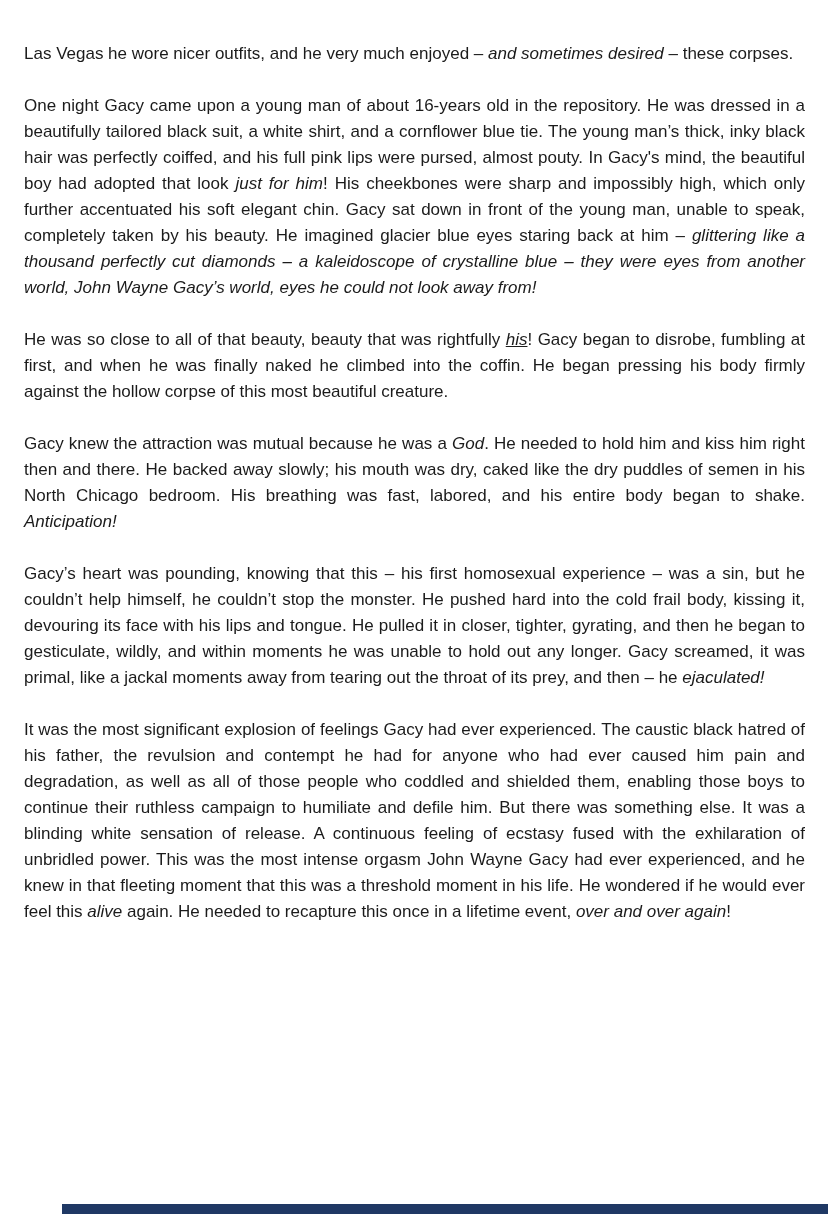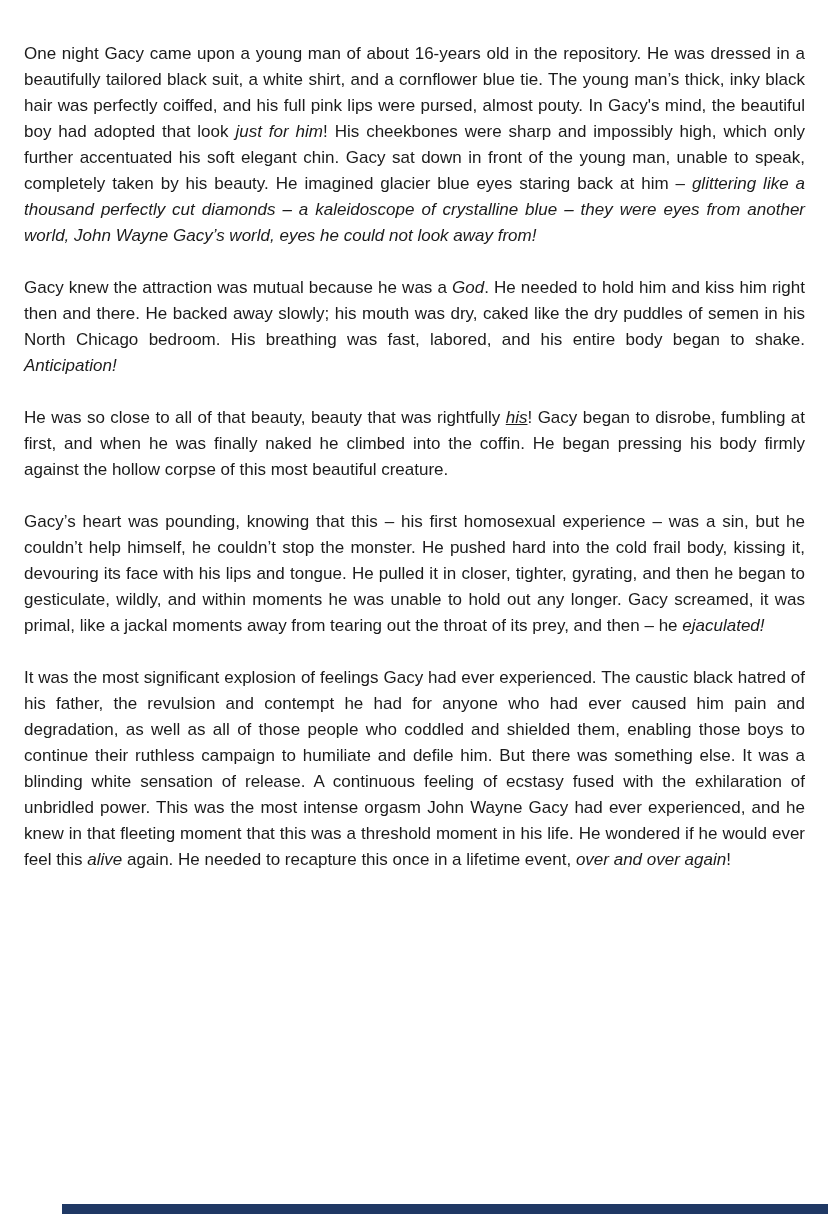--- a/index.html
+++ b/index.html
@@ -43,20 +43,21 @@
     left: 62px;
     right: 0;
     height: 10px;
     background: #1f3864;
   }
 </style>
 </head>
 <body style="background: rgb(255, 255, 255);">
 
 <div class="doc-body" style="color: rgb(27, 27, 27);">
+    <p><span>Las Vegas he wore nicer outfits, and he very much enjoyed – </span><span class="italic">and sometimes desired</span><span> – these corpses.</span></p>
     <p><span>One night Gacy came upon a young man of about 16-years old in the repository. He was dressed in a beautifully tailored black suit, a white shirt, and a cornflower blue tie. The young man’s thick, inky black hair was perfectly coiffed, and his full pink lips were pursed, almost pouty. In Gacy's mind, the beautiful boy had adopted that look </span><span class="italic">just for him</span><span>! His cheekbones were sharp and impossibly high, which only further accentuated his soft elegant chin. Gacy sat down in front of the young man, unable to speak, completely taken by his beauty. He imagined glacier blue eyes staring back at him – </span><span class="italic">glittering like a thousand perfectly cut diamonds – a kaleidoscope of crystalline blue – they were eyes from another world, John Wayne Gacy’s world, eyes he could not look away from!</span></p>
+    <p><span>He was so close to all of that beauty, beauty that was rightfully </span><span class="italic underline">his</span><span>! Gacy began to disrobe, fumbling at first, and when he was finally naked he climbed into the coffin. He began pressing his body firmly against the hollow corpse of this most beautiful creature.</span></p>
     <p><span>Gacy knew the attraction was mutual because he was a </span><span class="italic">God</span><span>. He needed to hold him and kiss him right then and there. He backed away slowly; his mouth was dry, caked like the dry puddles of semen in his North Chicago bedroom. His breathing was fast, labored, and his entire body began to shake. </span><span class="italic">Anticipation!</span></p>
-    <p><span>He was so close to all of that beauty, beauty that was rightfully </span><span class="italic underline">his</span><span>! Gacy began to disrobe, fumbling at first, and when he was finally naked he climbed into the coffin. He began pressing his body firmly against the hollow corpse of this most beautiful creature.</span></p>
     <p><span>Gacy’s heart was pounding, knowing that this – his first homosexual experience – was a sin, but he couldn’t help himself, he couldn’t stop the monster. He pushed hard into the cold frail body, kissing it, devouring its face with his lips and tongue. He pulled it in closer, tighter, gyrating, and then he began to gesticulate, wildly, and within moments he was unable to hold out any longer. Gacy screamed, it was primal, like a jackal moments away from tearing out the throat of its prey, and then – he </span><span class="italic">ejaculated!</span></p>
     <p><span>It was the most significant explosion of feelings Gacy had ever experienced. The caustic black hatred of his father, the revulsion and contempt he had for anyone who had ever caused him pain and degradation, as well as all of those people who coddled and shielded them, enabling those boys to continue their ruthless campaign to humiliate and defile him. But there was something else. It was a blinding white sensation of release. A continuous feeling of ecstasy fused with the exhilaration of unbridled power. This was the most intense orgasm John Wayne Gacy had ever experienced, and he knew in that fleeting moment that this was a threshold moment in his life. He wondered if he would ever feel this </span><span class="italic">alive</span><span> again. He needed to recapture this once in a lifetime event, </span><span class="italic">over and over again</span><span>!</span></p>
   </div>
 
 <div class="footer-bar" style="background: rgb(31, 56, 100);"></div>
 
 </body></html>

